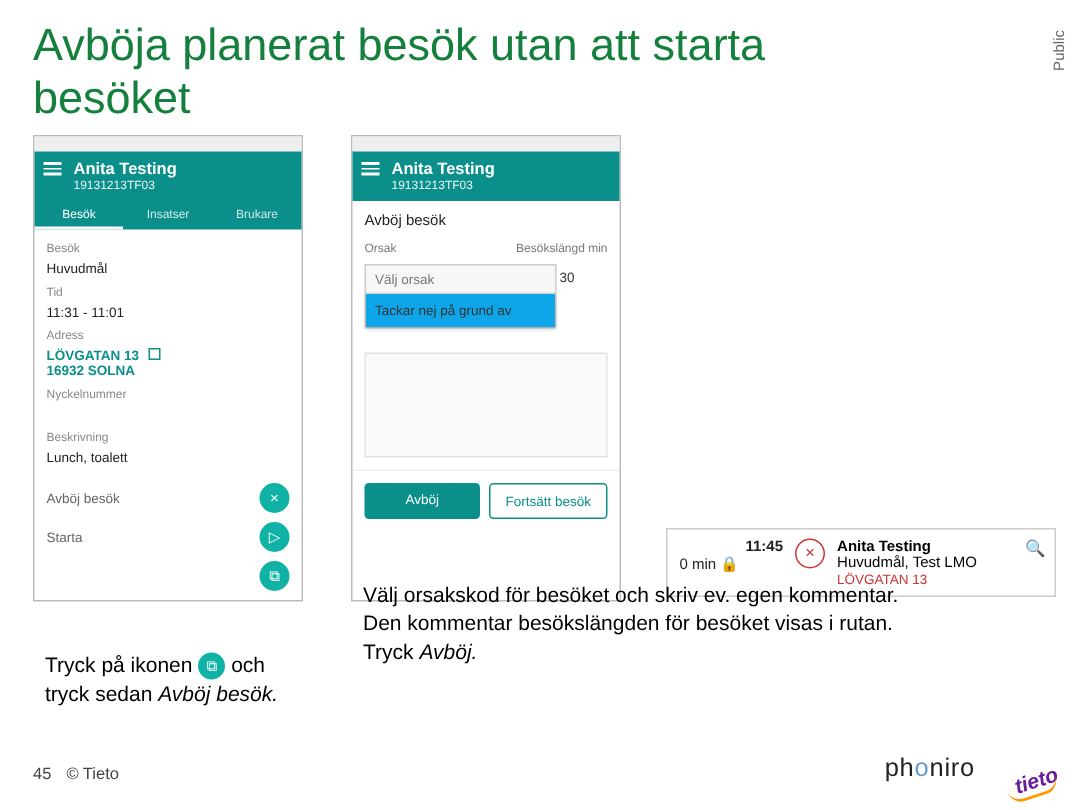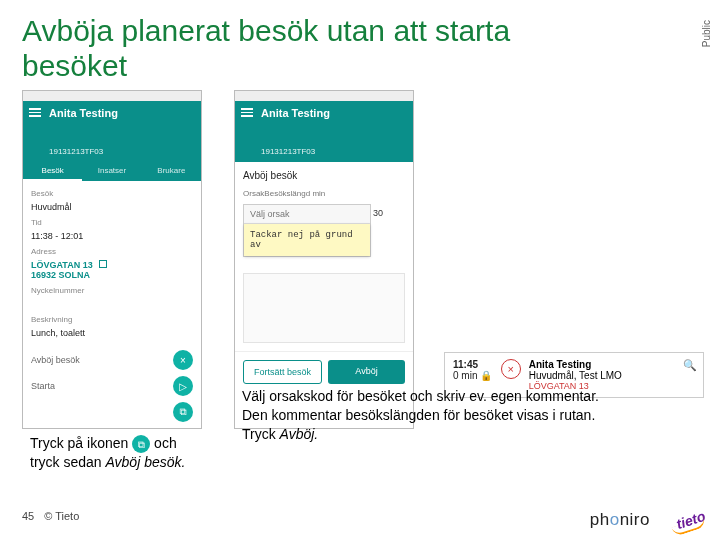--- a/index.html
+++ b/index.html
@@ -64,21 +64,21 @@
     top: 7px;
     width: 12px;
   }
   .phone .appbar .menu-icon span {
     display: block;
     height: 1.5px;
     background: #fff;
     margin-bottom: 2px;
   }
   .phone .appbar .ab-title { font-size: 11px; font-weight: bold; margin-left: 18px; }
-  .phone .appbar .ab-sub { font-size: 8px; margin-left: 18px; opacity: .9; margin-top: 28px; }
+  .phone .appbar .ab-sub { font-size: 8px; margin-left: 18px; opacity: .9; }
   .phone .tabs {
     background: #0a8f8a;
     display: flex;
     color: #cfe9e8;
     font-size: 8px;
   }
   .phone .tabs div {
     flex: 1;
     text-align: center;
     padding: 4px 0;
@@ -128,38 +128,38 @@
   .circ.solo { align-self: flex-end; }
   .phone2 .body {
     padding: 8px;
     display: flex;
     flex-direction: column;
     gap: 6px;
   }
   .phone2 .heading { font-size: 10px; color: #222; margin-bottom: 2px; }
   .row2 {
     display: flex;
+    justify-content: space-between;
     font-size: 8px;
     color: #777;
   }
   .dropdown {
     border: 1px solid #ccc;
     background: #f7f7f7;
     font-size: 9px;
   }
   .dropdown .sel {
     padding: 4px 6px;
     border-bottom: 1px solid #ddd;
     color: #777;
   }
   .dropdown .opt {
     padding: 6px;
-    background: #fef9c3;
+    background: #0ea5e9;
     box-shadow: 0 1px 3px rgba(0,0,0,.2);
-    font-family: Liberation Mono, monospace;
   }
   .comment-box {
     margin-top: 10px;
     height: 70px;
     border: 1px solid #e3e3e3;
     background: #fafafa;
   }
   .phone2 .btns {
     display: flex;
     gap: 6px;
@@ -182,21 +182,21 @@
     width: 260px;
     border: 1px solid #ccc;
     background: #fff;
     font-size: 10px;
     display: flex;
     padding: 6px 8px;
     gap: 8px;
     align-items: flex-start;
   }
   .card .time { color: #222; }
-  .card .time b { font-weight: bold; }
+  .card .time b { font-weight: bold; margin-left: 44px; }
   .card .xbtn {
     width: 20px; height: 20px;
     border: 1.5px solid #c33;
     border-radius: 50%;
     color: #c33;
     display: flex;
     align-items: center;
     justify-content: center;
     font-size: 11px;
   }
@@ -303,21 +303,21 @@
     </div>
     <div class="tabs">
       <div class="active">Besök</div>
       <div>Insatser</div>
       <div>Brukare</div>
     </div>
     <div class="content">
       <div class="lbl">Besök</div>
       <div class="val">Huvudmål</div>
       <div class="lbl">Tid</div>
-      <div class="val">11:38 - 12:01</div>
+      <div class="val">11:31 - 11:01</div>
       <div class="lbl">Adress</div>
       <div class="val teal">
         <span>LÖVGATAN 13</span>
         <span class="copy-icon"></span><br>
         <span>16932 SOLNA</span>
       </div>
       <div class="lbl">Nyckelnummer</div>
       <div class="val">&nbsp;</div>
       <div class="lbl">Beskrivning</div>
       <div class="val">Lunch, toalett</div>
@@ -358,22 +358,22 @@
       <div style="display:flex; gap:2px; align-items:flex-start;">
         <div class="dropdown" style="flex:1;">
           <div class="sel">Välj orsak</div>
           <div class="opt">Tackar nej på grund av</div>
         </div>
         <div style="width:32px; text-align:left; font-size:9px; padding-top:4px;">30</div>
       </div>
       <div class="comment-box"></div>
     </div>
     <div class="btns">
+      <div class="btn fill">Avböj</div>
       <div class="btn outline">Fortsätt besök</div>
-      <div class="btn fill">Avböj</div>
     </div>
   </div>
 </div>
 
 <div class="card">
   <div class="time">
     <b>11:45</b><br>
     <span>0 min</span>
     <span>🔒</span>
   </div>
@@ -399,20 +399,20 @@
   <span>Den kommentar besökslängden för besöket visas i rutan.</span><br>
   <span>Tryck </span>
   <em>Avböj.</em>
 </div>
 
 <div class="footer">
   <div class="pg">
     <span>45</span>
     <span>© Tieto</span>
   </div>
-  <div style="display:flex; gap:14px; align-items:flex-end;">
+  <div style="display:flex; gap:14px; align-items:flex-start;">
     <span class="phoniro-logo">ph<span class="o">o</span>niro</span>
     <span class="tieto-logo-footer">
       <span class="tieto-text">tieto</span>
       <span class="tieto-arc"></span>
     </span>
   </div>
 </div>
 
 </body></html>

